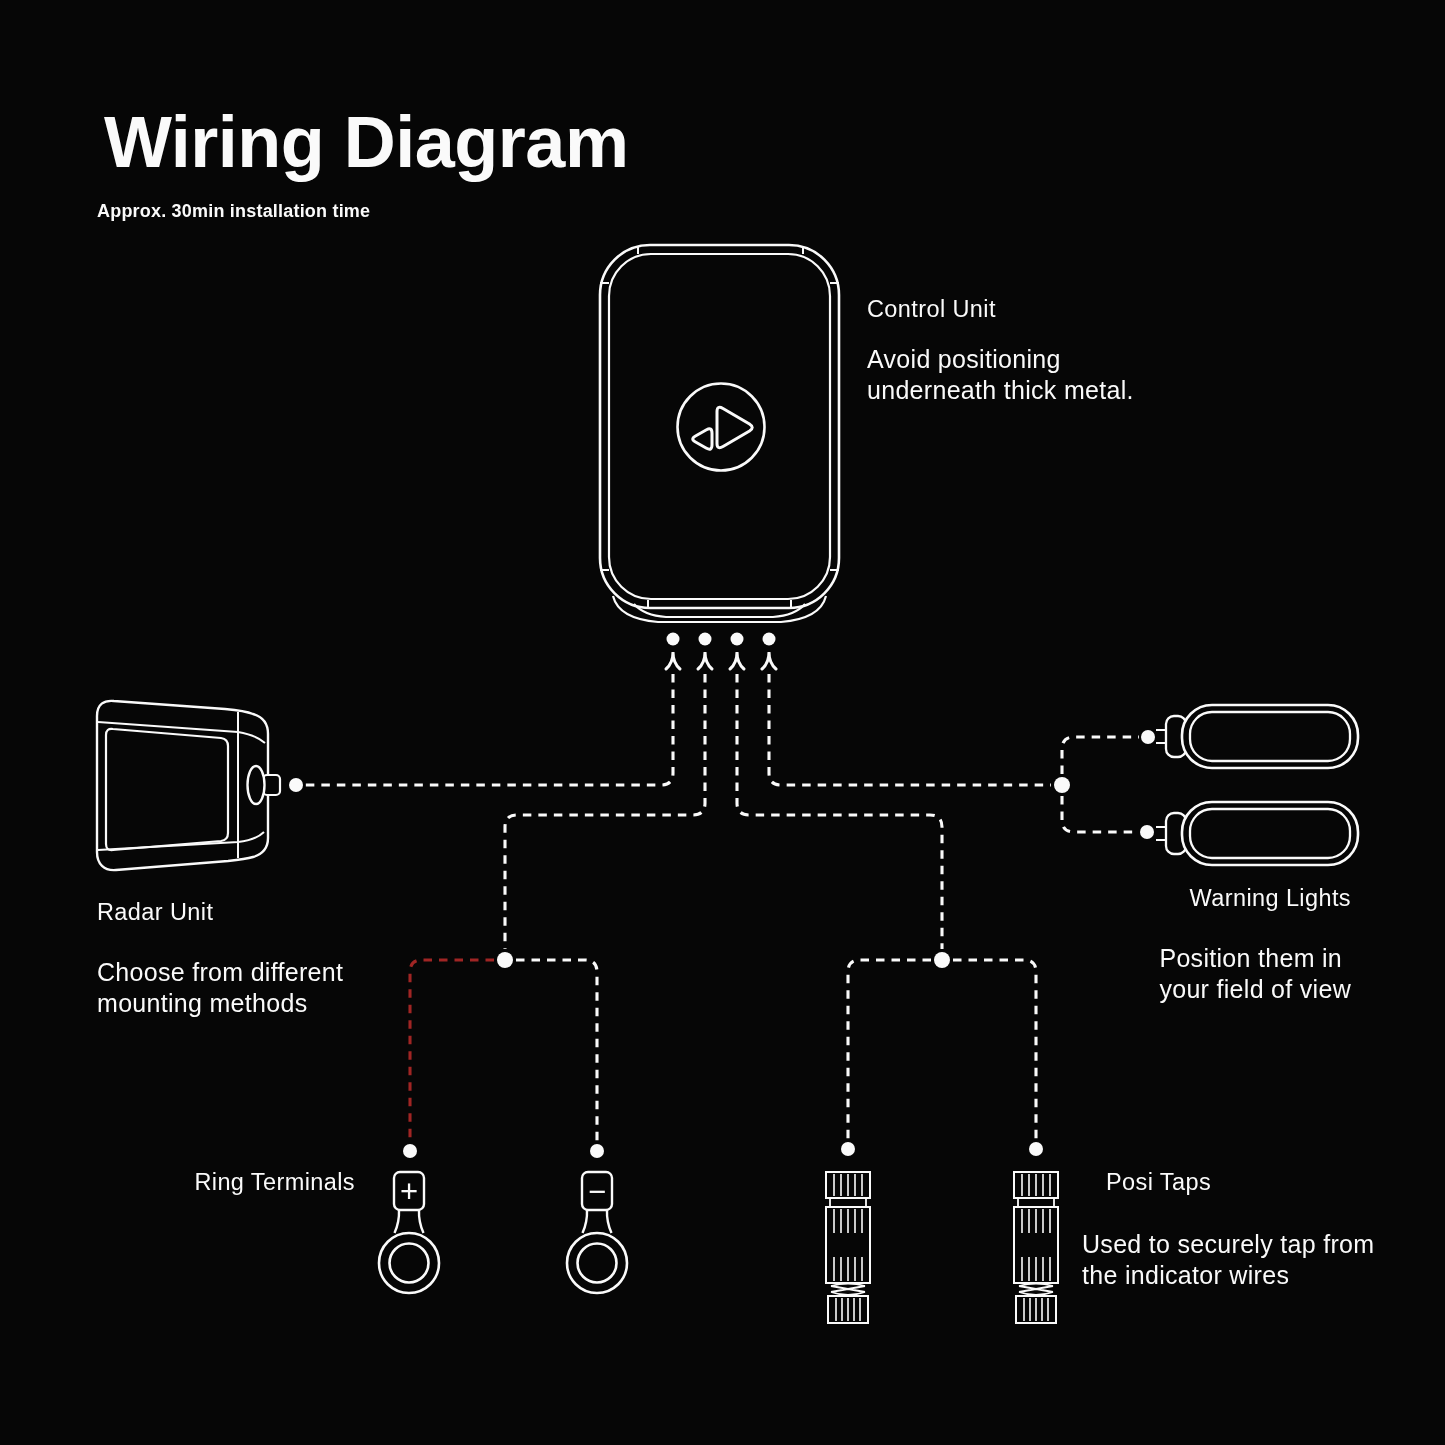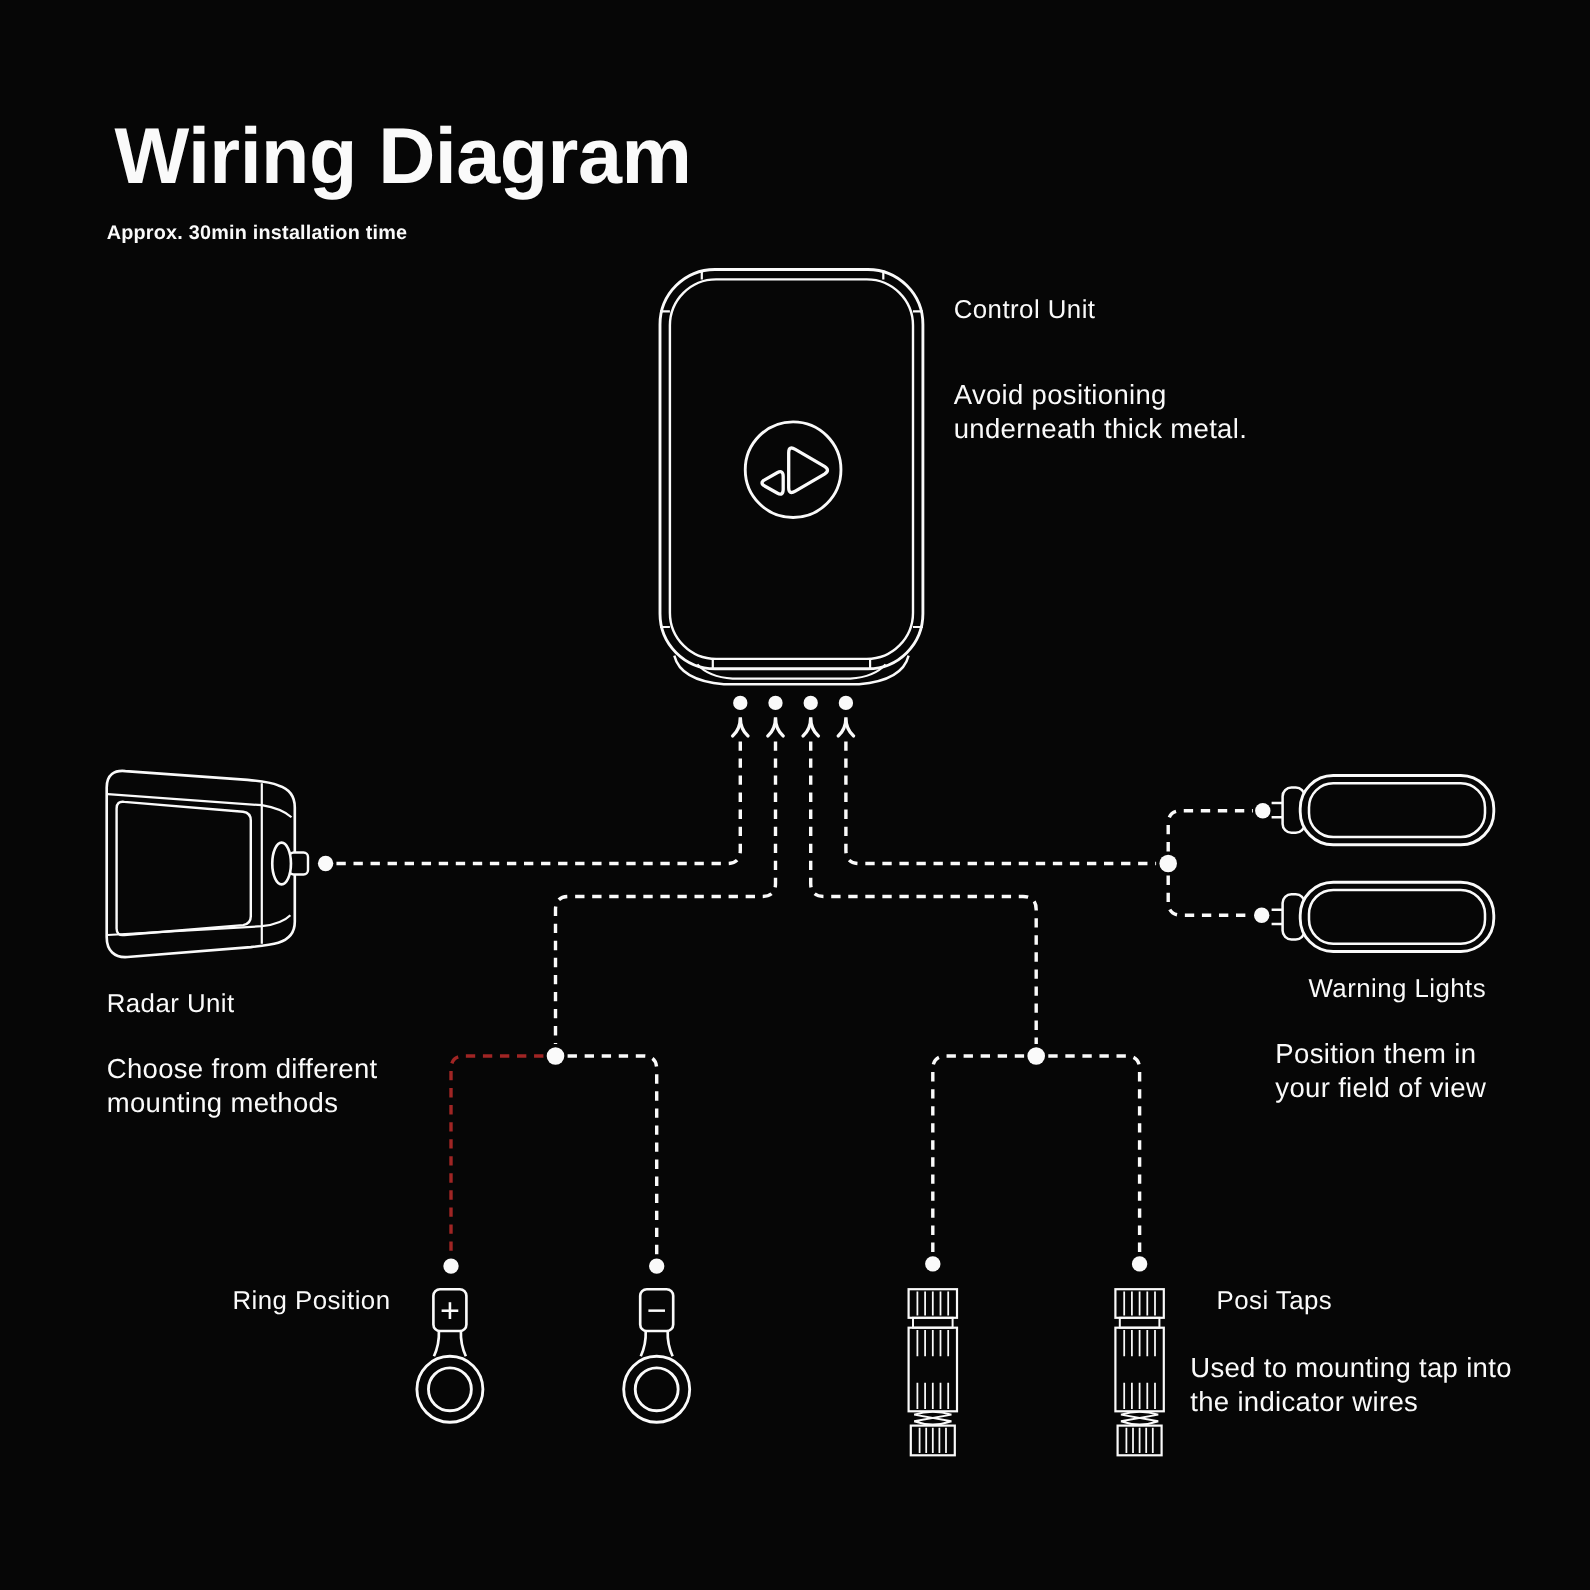--- a/index.html
+++ b/index.html
@@ -23,21 +23,21 @@
     font-size:72px;font-weight:700;letter-spacing:-0.5px;
   }
   .subtitle{
     left:97px;top:201px;
     font-size:18px;font-weight:700;letter-spacing:0.2px;
   }
   .label{font-size:23.5px;font-weight:500;letter-spacing:0.4px;}
   .desc{font-size:25px;font-weight:400;letter-spacing:0.3px;line-height:31px;}
   .right{text-align:left;}
 
-  .cu-label{left:867px;top:268px;}
+  .cu-label{left:867px;top:296px;}
   .cu-desc{left:867px;top:344px;}
   .radar-label{left:97px;top:899px;}
   .radar-desc{left:97px;top:957px;}
   .wl-label{right:94px;top:885px;}
   .wl-desc{right:94px;top:943px;}
   .rt-label{right:1090px;top:1169px;}
   .rt-desc{right:1090px;top:1229px;}
   .pt-label{left:1082px;top:1169px;margin-left:24px;}
   .pt-desc{left:1082px;top:1229px;}
 
@@ -184,21 +184,21 @@
     <div>Choose from different</div>
     <div>mounting methods</div>
   </div>
 
   <div class="txt label right wl-label">Warning Lights</div>
   <div class="txt desc right wl-desc">
     <div>Position them in</div>
     <div>your field of view</div>
   </div>
 
-  <div class="txt label right rt-label">Ring Position</div>
+  <div class="txt label right rt-label">Ring Terminals</div>
 
   <div class="txt label pt-label">Posi Taps</div>
   <div class="txt desc pt-desc">
-    <div>Used to mounting tap into</div>
+    <div>Used to securely tap from</div>
     <div>the indicator wires</div>
   </div>
 
 </div>
 
 </body></html>

